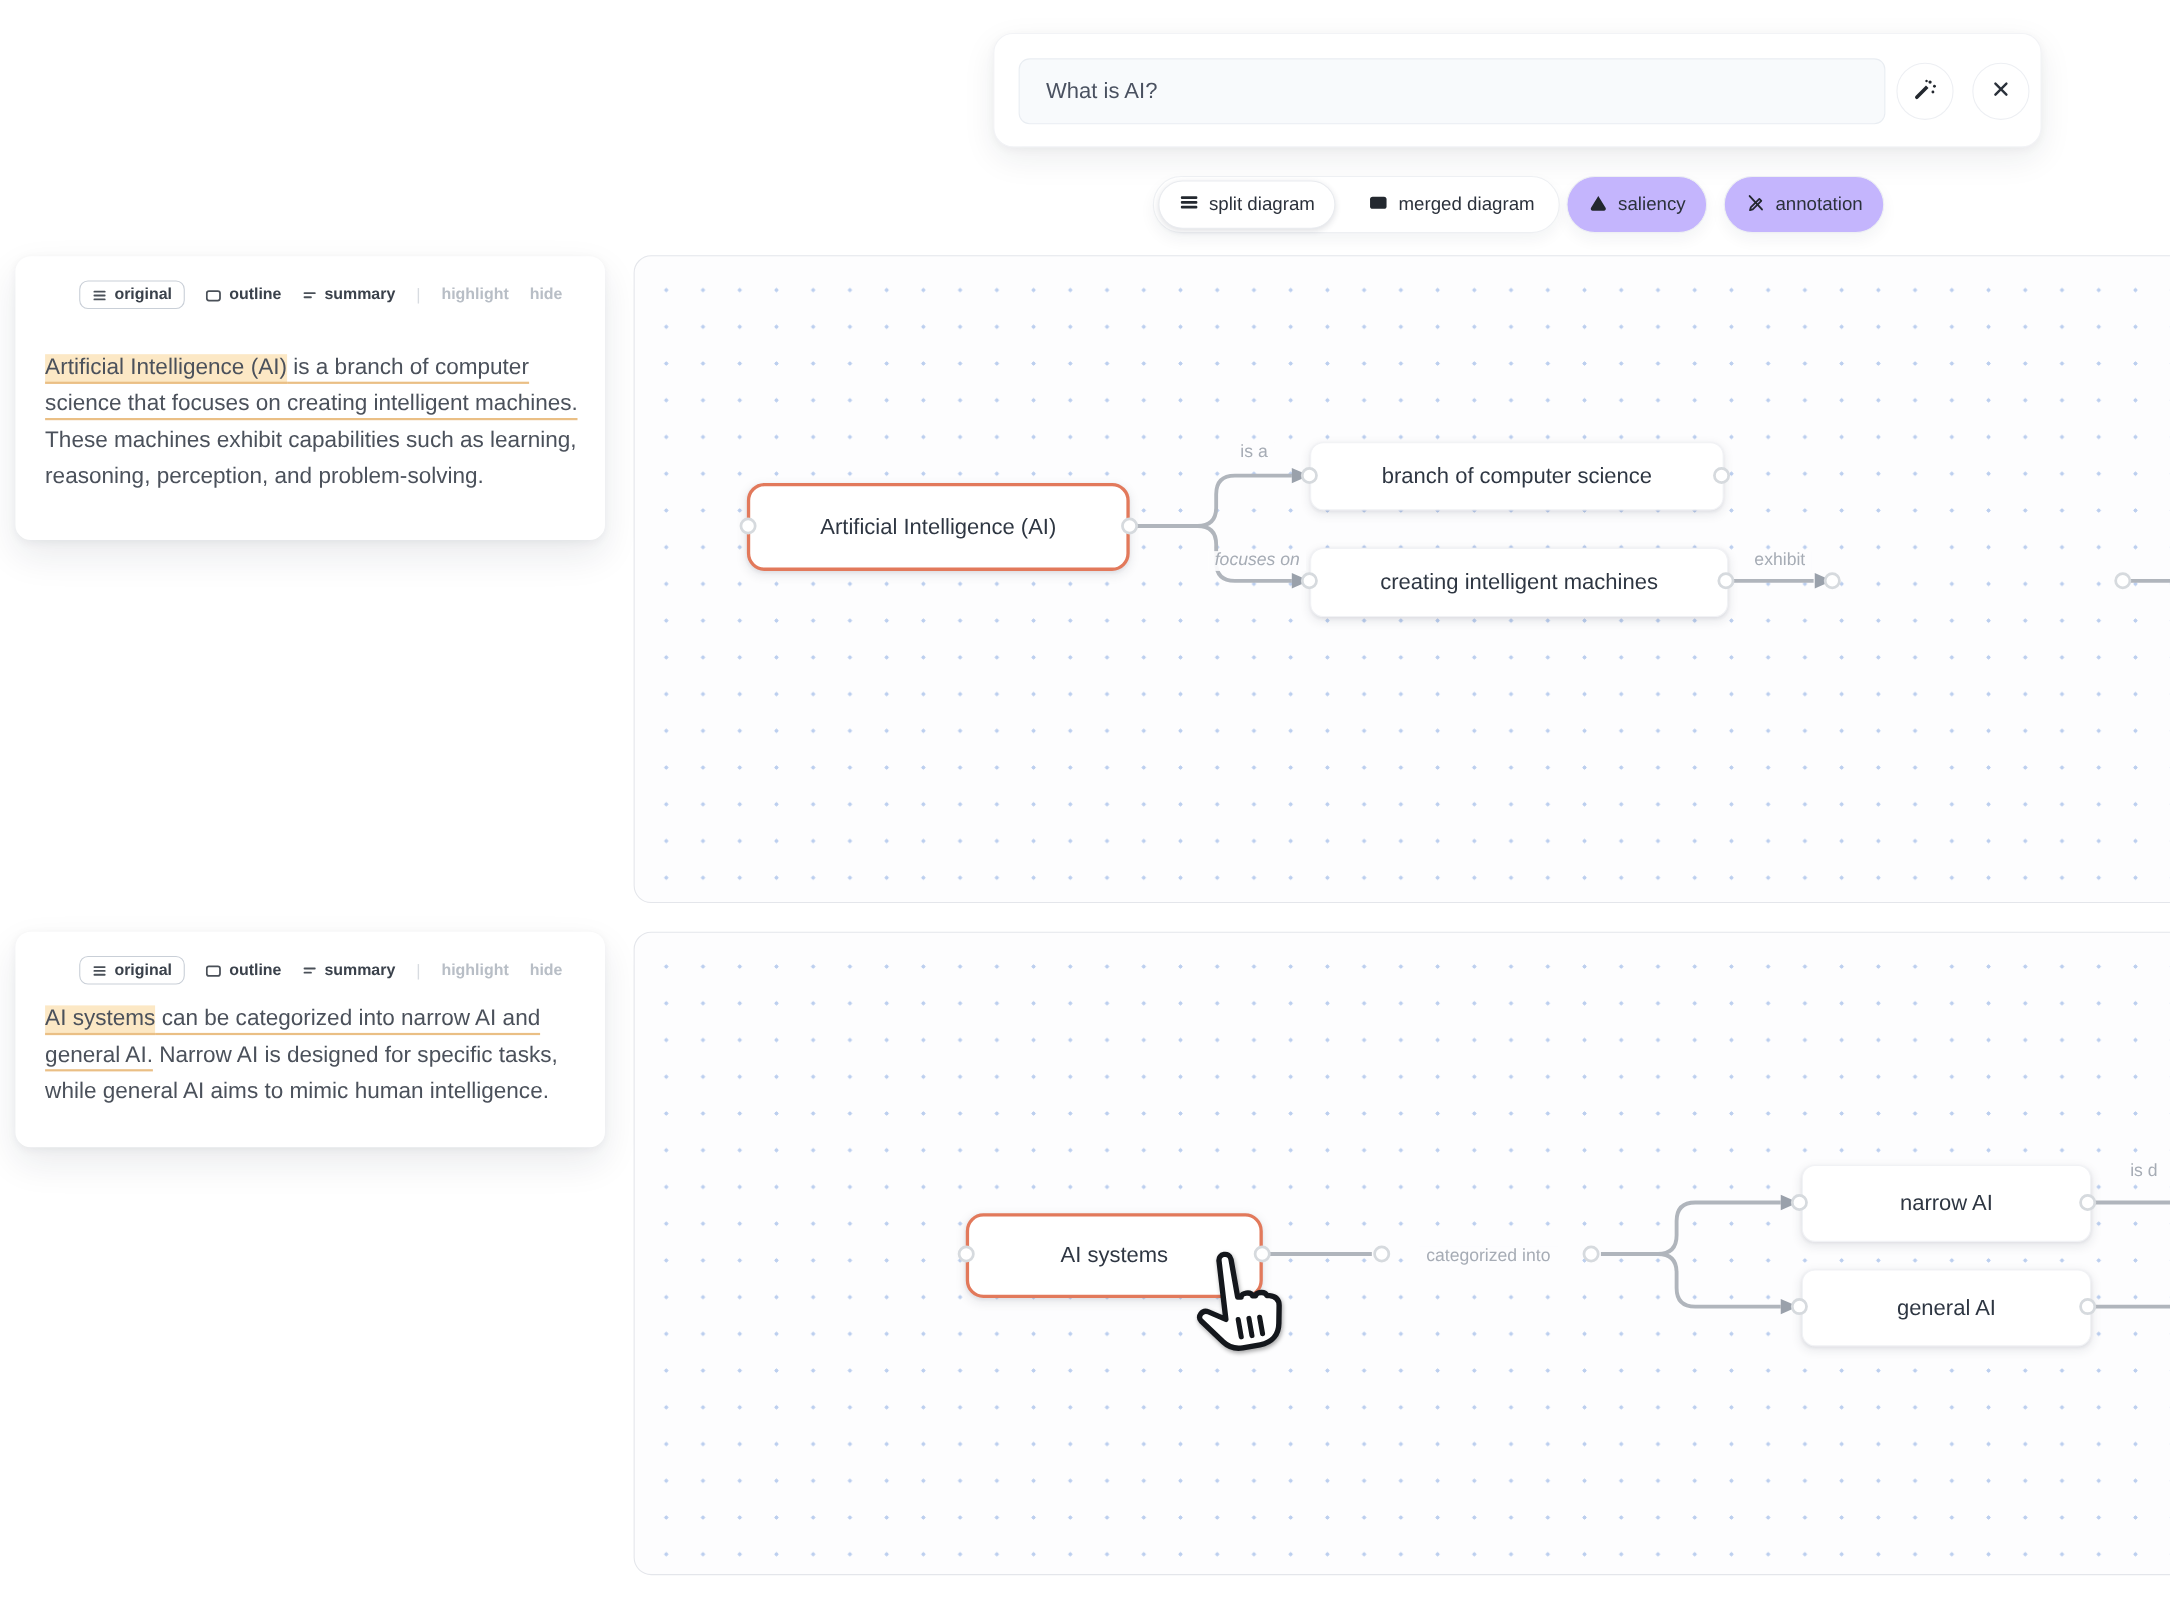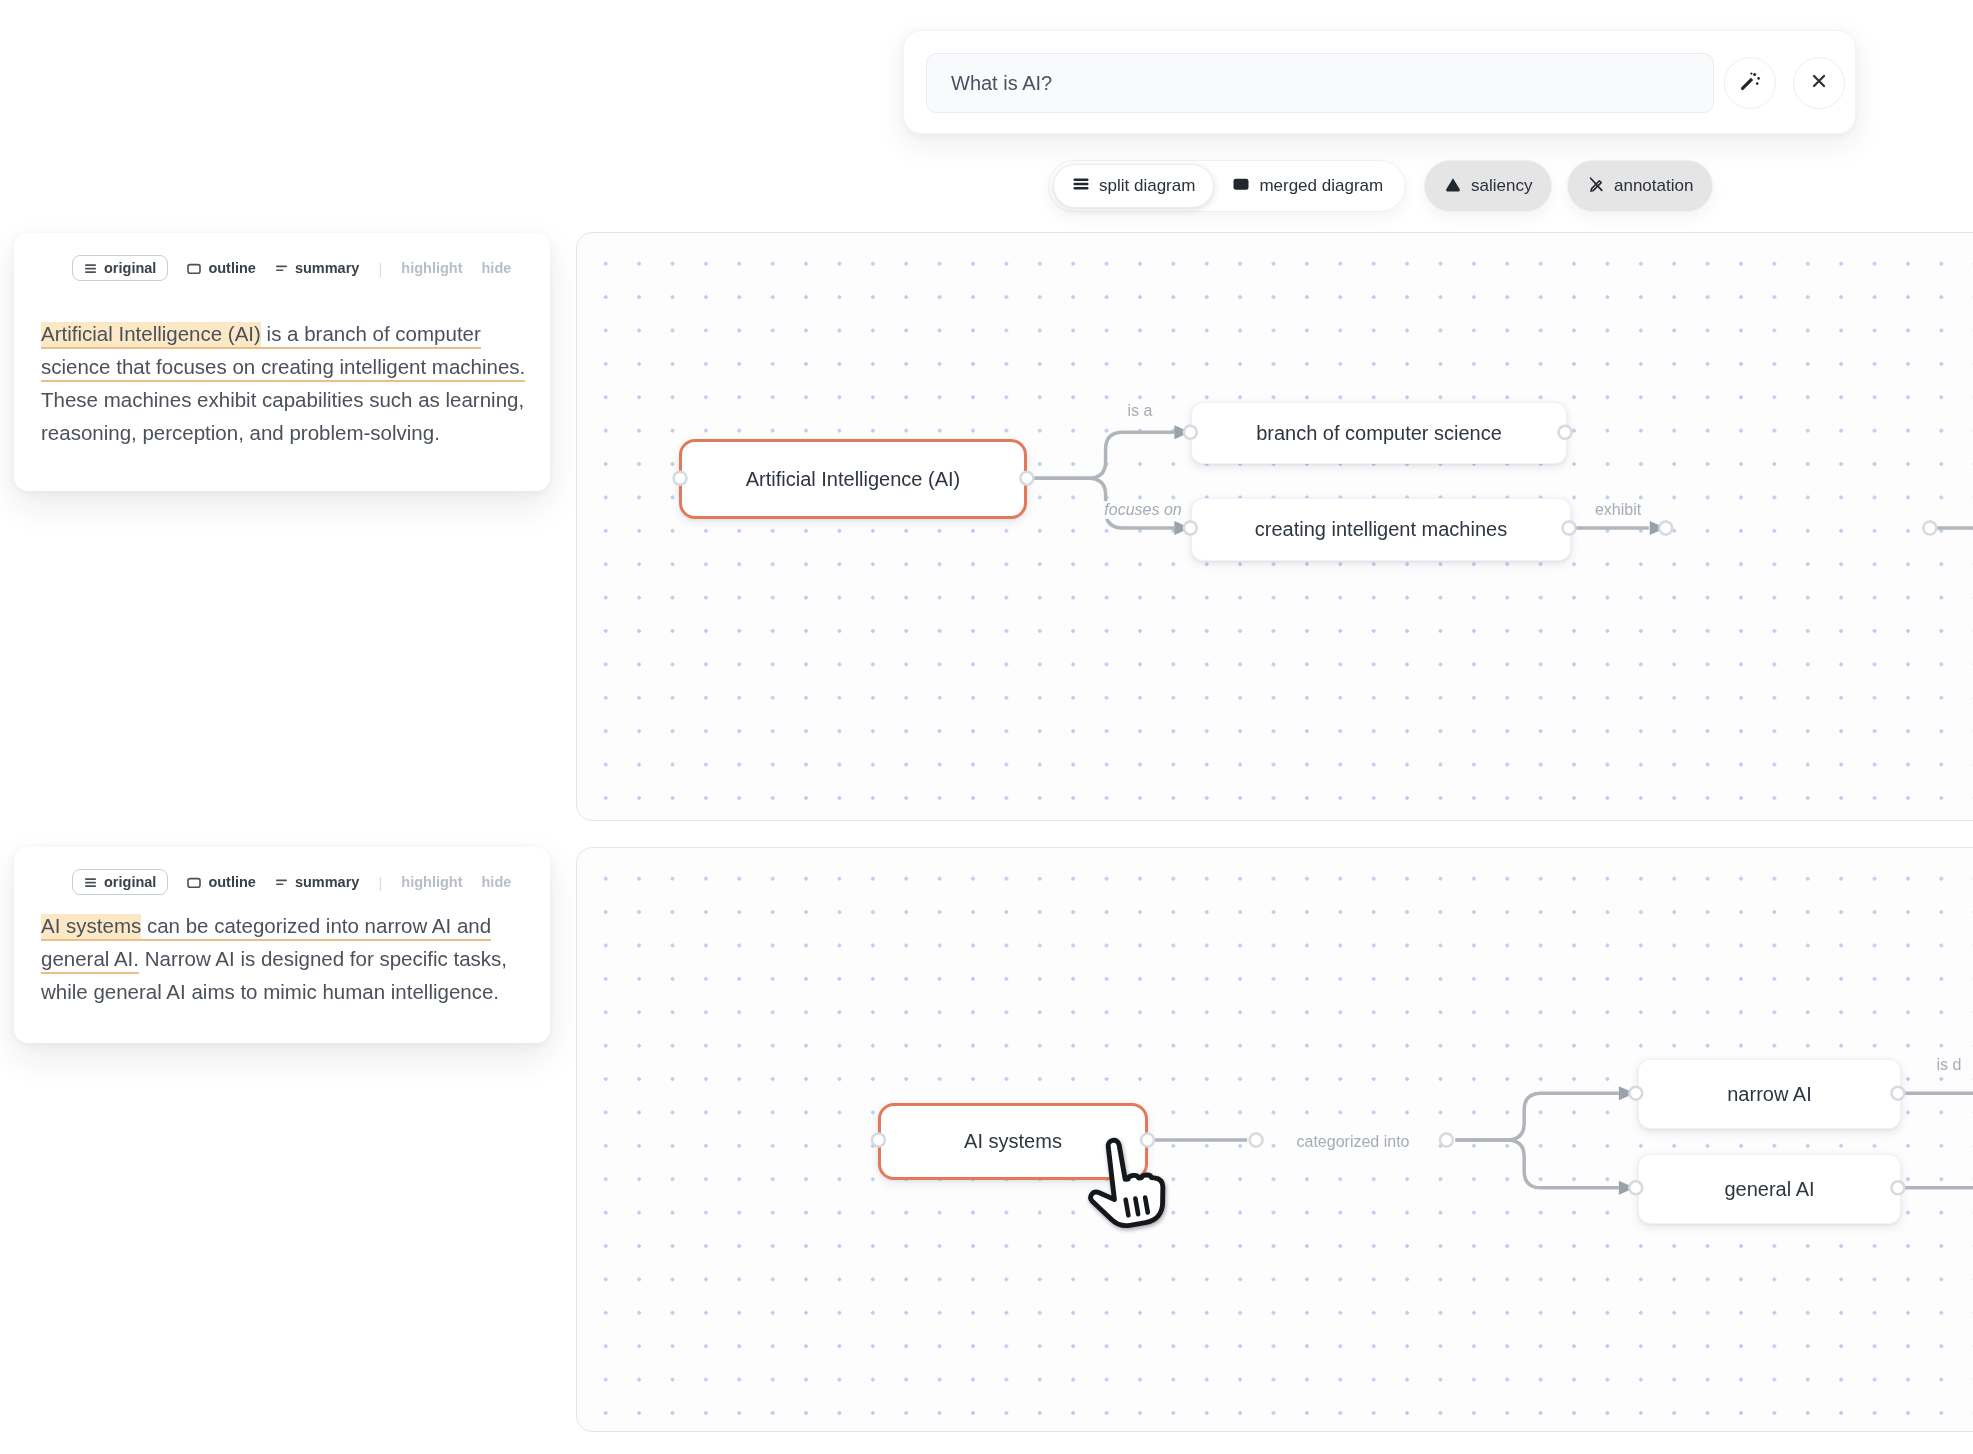--- a/index.html
+++ b/index.html
@@ -23,26 +23,26 @@
     color:#4a5160;font-family:"Liberation Sans",sans-serif;outline:none;}
   .circle-btn{width:52px;height:52px;border-radius:50%;background:#fff;
     border:1px solid #edeff3;display:flex;align-items:center;justify-content:center;
     cursor:pointer;}
   .wand-btn{left:820px;top:26px;}
   .close-btn{left:889px;top:26px;}
 
   
   .seg-group{left:1048px;top:160px;height:52px;border:1px solid #eef0f3;background:#fff;
     border-radius:26px;display:flex;align-items:center;padding:0 4px;
-    box-shadow:0 6px 14px rgba(25,35,55,.05);}
+    box-shadow:0 6px 14px rgba(25,35,55,.05);gap:12px;}
   .seg{display:flex;align-items:center;gap:9px;font-size:17px;color:#2b313b;
     padding:0 18px;height:44px;cursor:pointer;white-space:nowrap;}
   .seg.active{background:#fff;border:1px solid #e9ebef;border-radius:22px;
     box-shadow:0 2px 6px rgba(25,35,55,.14);}
-  .pill{height:52px;border:1px solid #eef0f3;background:#e5e5e5;border-radius:26px;
+  .pill{height:52px;border:1px solid #eef0f3;background:#c4b5fd;border-radius:26px;
     display:flex;align-items:center;gap:9px;font-size:17px;color:#2b313b;
     padding:0 19px;box-shadow:0 6px 14px rgba(25,35,55,.05);cursor:pointer;white-space:nowrap;}
   .pill-saliency{left:1424px;top:160px;}
   .pill-annotation{left:1567px;top:160px;}
 
   
   .panel{left:14px;width:536px;background:#fff;border-radius:14px;
     box-shadow:0 14px 34px rgba(25,35,55,.09),0 2px 8px rgba(25,35,55,.05);}
   .panel-1{top:233px;height:258px;}
   .panel-2{top:847px;height:196px;}

